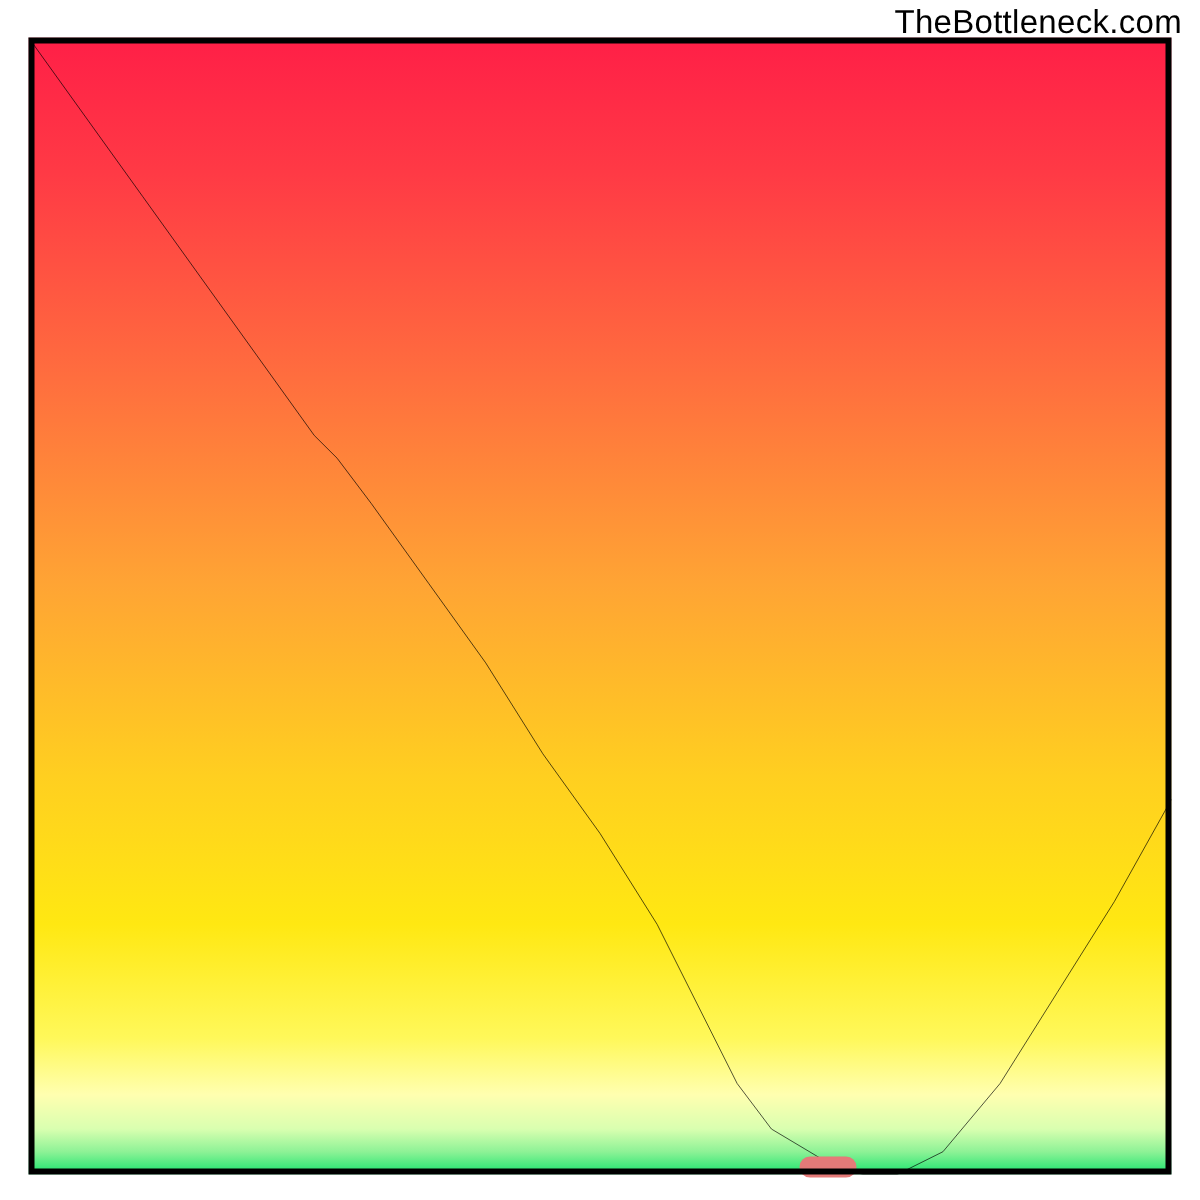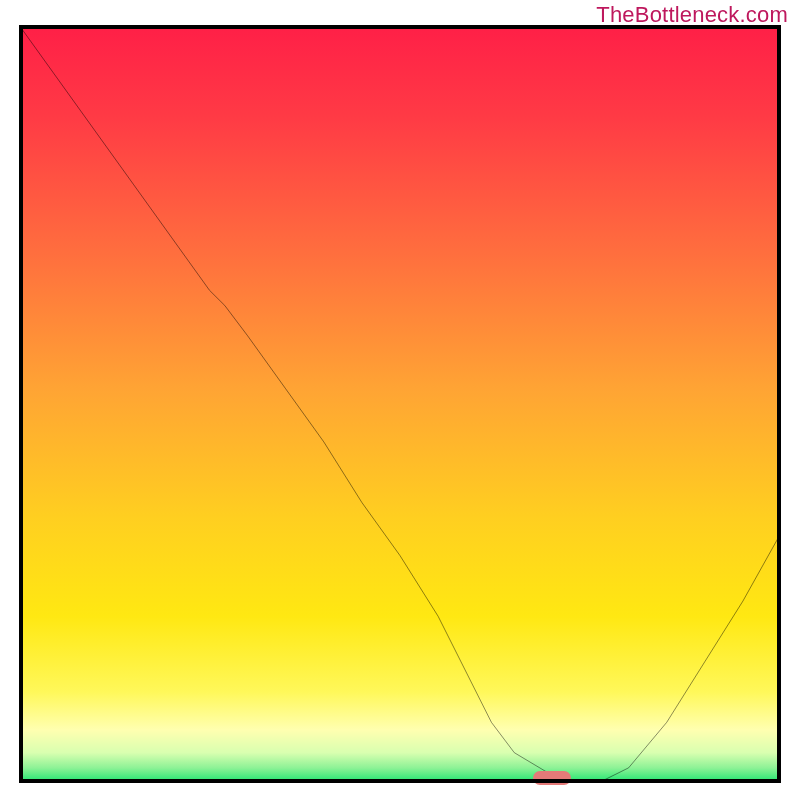--- a/index.html
+++ b/index.html
@@ -4,21 +4,21 @@
 <style>
   * { margin: 0; padding: 0; box-sizing: border-box; }
   html, body { width: 800px; height: 800px; background: #ffffff; overflow: hidden; }
   .stage { position: relative; width: 800px; height: 800px; }
   .watermark {
     position: absolute;
     top: 2px;
     right: 12px;
     font-family: Arial, Helvetica, sans-serif;
     font-size: 22px;
-    color: #be185d;
+    color: #000000;
     letter-spacing: 0.2px;
   }
   .plot {
     position: absolute;
     left: 19px;
     top: 25px;
     width: 762px;
     height: 758px;
   }
   .gradient-bg {

